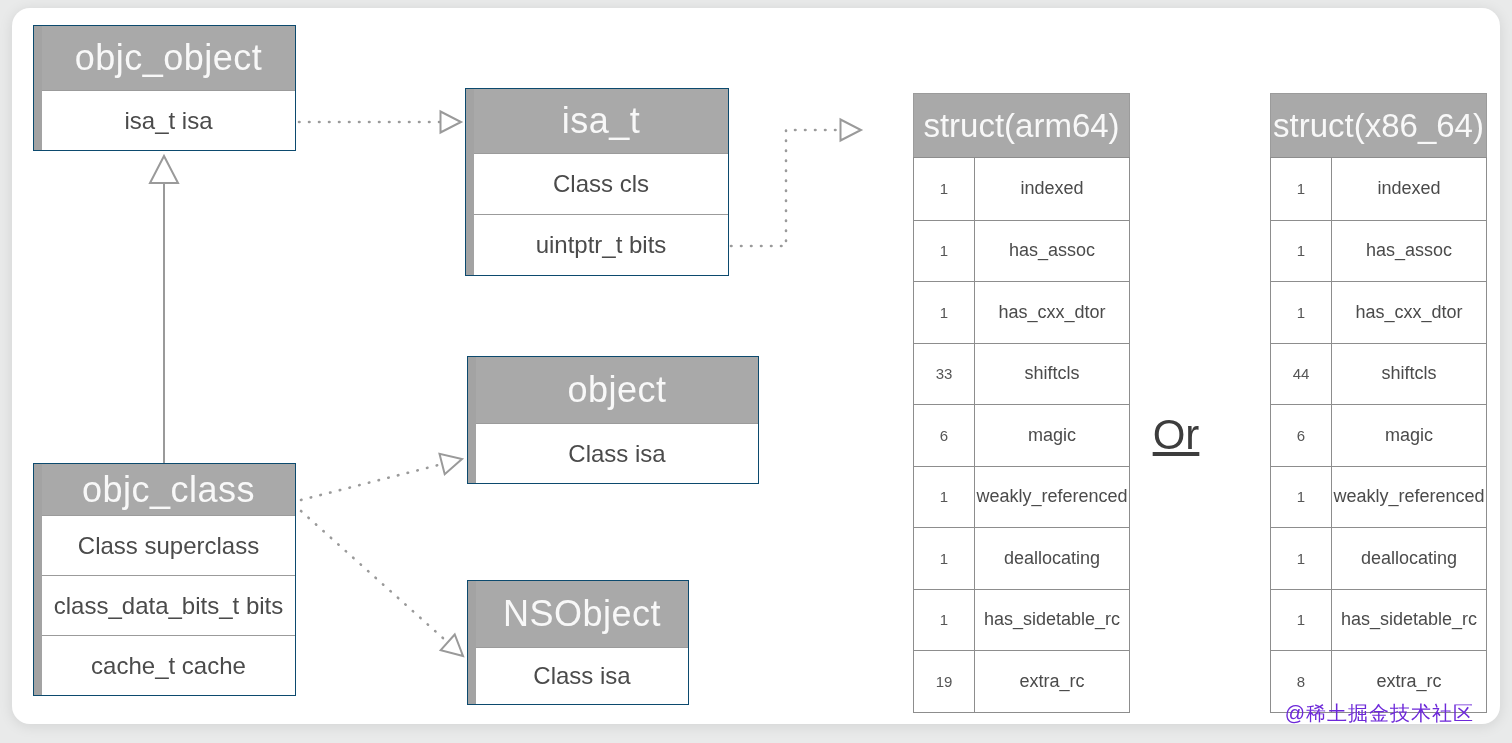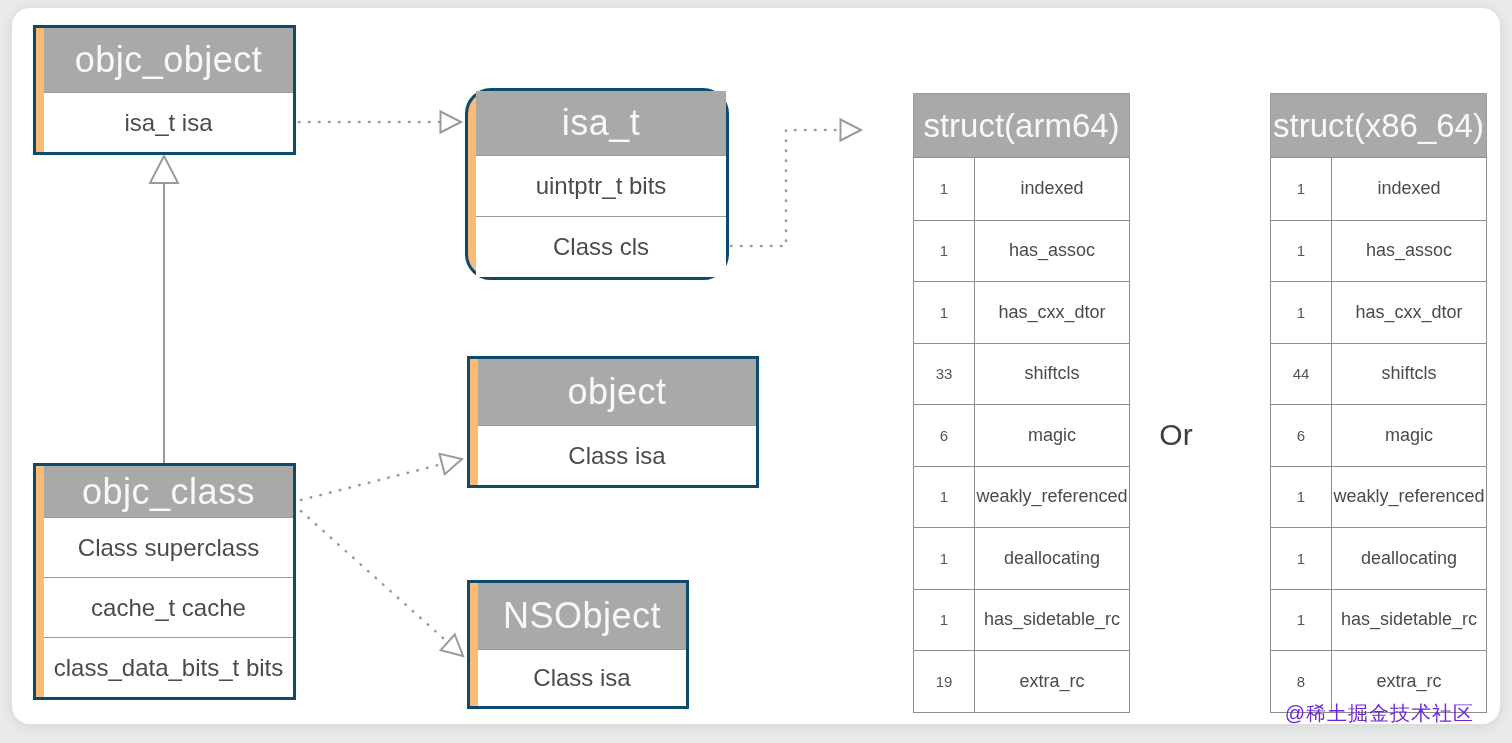--- a/index.html
+++ b/index.html
@@ -11,34 +11,34 @@
     overflow:hidden;
   }
   .panel {
     position:absolute; left:12px; top:8px; width:1488px; height:716px;
     background:#ffffff; border-radius:18px;
     box-shadow:0 2px 14px rgba(0,0,0,0.10);
   }
   .arrows { position:absolute; left:0; top:0; width:1512px; height:743px; pointer-events:none; }
 
   
-  .cbox { position:absolute; background:#fdba74; border:3px solid #0c4a6e;padding-left:8px; }
+  .cbox { position:absolute; background:#a3a3a3; border:1px solid #0c4a6e;padding-left:8px; }
   .cbox-header {
     background:#a9a9a9; color:#f8f8f8; font-size:36px; letter-spacing:0.5px;
     display:flex; align-items:center; justify-content:center;
   }
   .cbox-row {
     display:flex; align-items:center; justify-content:center;
     font-size:24px; color:#4b4b4b; border-top:1px solid #9b9b9b; background:#fff;
   }
   #box-objc-object { left:33px; top:25px; width:263px; }
   #box-objc-object .cbox-header { height:64px; }
   #box-objc-object .cbox-row { height:60px; }
 
-  #box-isa-t { left:465px; top:88px; width:264px;border-radius:26px; }
+  #box-isa-t { left:465px; top:88px; width:264px; }
   #box-isa-t .cbox-header { height:64px; }
   #box-isa-t .cbox-row { height:61px; }
 
   #box-object { left:467px; top:356px; width:292px; }
   #box-object .cbox-header { height:66px; }
   #box-object .cbox-row { height:60px; }
 
   #box-nsobject { left:467px; top:580px; width:222px; }
   #box-nsobject .cbox-header { height:66px; }
   #box-nsobject .cbox-row { height:57px; }
@@ -65,21 +65,21 @@
   .tcell-field {
     flex:1; display:flex; align-items:center; justify-content:center;
     font-size:18px; color:#4b4b4b; white-space:nowrap;
   }
   #tbl-arm64 { left:865px; top:93px; }
   #tbl-x86   { left:1222px; top:93px; }
 
   .or-label {
     position:absolute; left:1136px; top:406px; width:80px; height:58px;
     display:flex; align-items:center; justify-content:center;
-    font-size:30px; color:#3d3d3d;
+    font-size:42px; color:#3d3d3d;text-decoration:underline;
   }
   .watermark {
     position:absolute; right:38px; top:700px;
     font-size:20px; color:#6d28d9; letter-spacing:1px;
   }
 </style>
 </head>
 <body>
 
 <div class="panel"></div>
@@ -100,39 +100,39 @@
   <line x1="301" y1="511" x2="463" y2="656" stroke="#9a9a9a" stroke-width="2.6" stroke-linecap="round" stroke-dasharray="0.5 9.5" marker-end="url(#tri)"></line>
 </svg>
 
 <div class="cbox" id="box-objc-object">
   <div class="cbox-header">objc_object</div>
   <div class="cbox-row">isa_t isa</div>
 </div>
 
 <div class="cbox" id="box-isa-t">
   <div class="cbox-header">isa_t</div>
+  <div class="cbox-row">Class cls</div>
   <div class="cbox-row">uintptr_t bits</div>
-  <div class="cbox-row">Class cls</div>
 </div>
 
 <div class="cbox" id="box-object">
   <div class="cbox-header">object</div>
   <div class="cbox-row">Class isa</div>
 </div>
 
 <div class="cbox" id="box-nsobject">
   <div class="cbox-header">NSObject</div>
   <div class="cbox-row">Class isa</div>
 </div>
 
 <div class="cbox" id="box-objc-class">
   <div class="cbox-header">objc_class</div>
   <div class="cbox-row">Class superclass</div>
+  <div class="cbox-row">class_data_bits_t bits</div>
   <div class="cbox-row">cache_t cache</div>
-  <div class="cbox-row">class_data_bits_t bits</div>
 </div>
 
 <div class="tbl" id="tbl-arm64">
   <div class="tbl-header">struct(arm64)</div>
   <div class="tbl-body">
     <div class="trow">
         <div class="tcell-bits">1</div>
         <div class="tcell-field">indexed</div>
       </div>
     <div class="trow">

